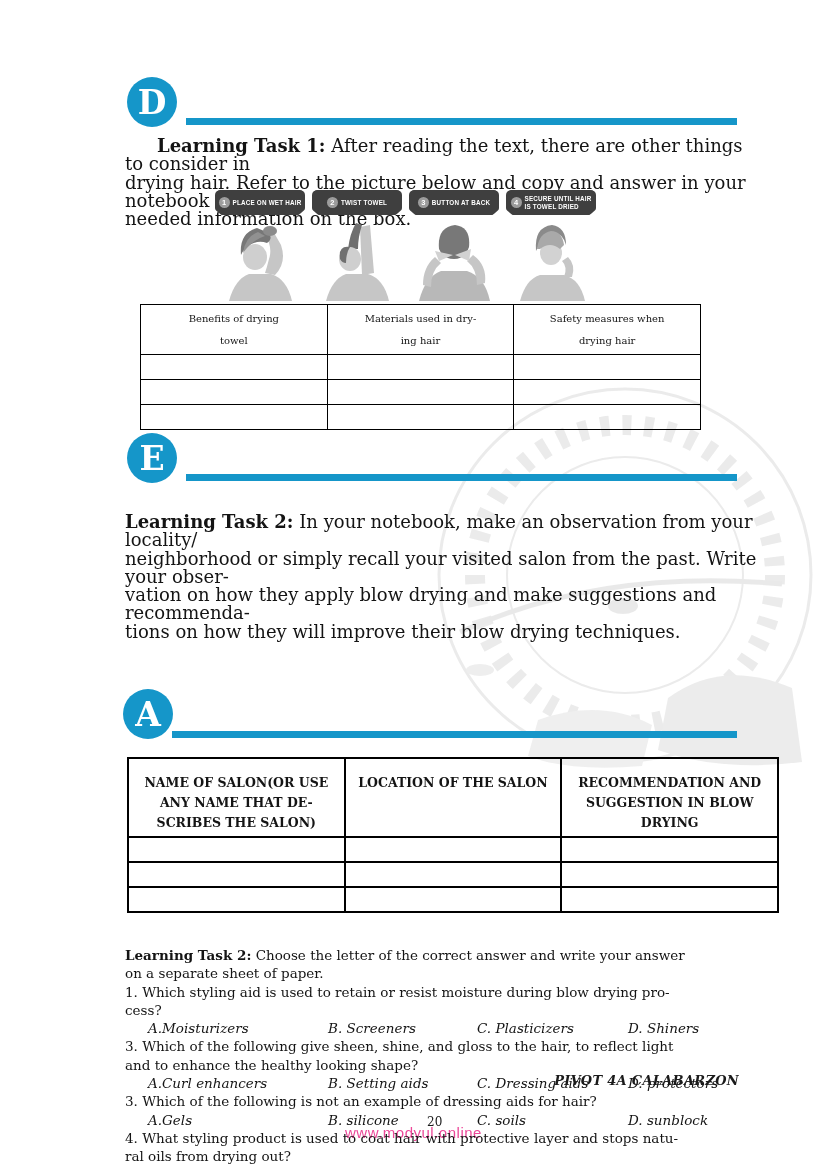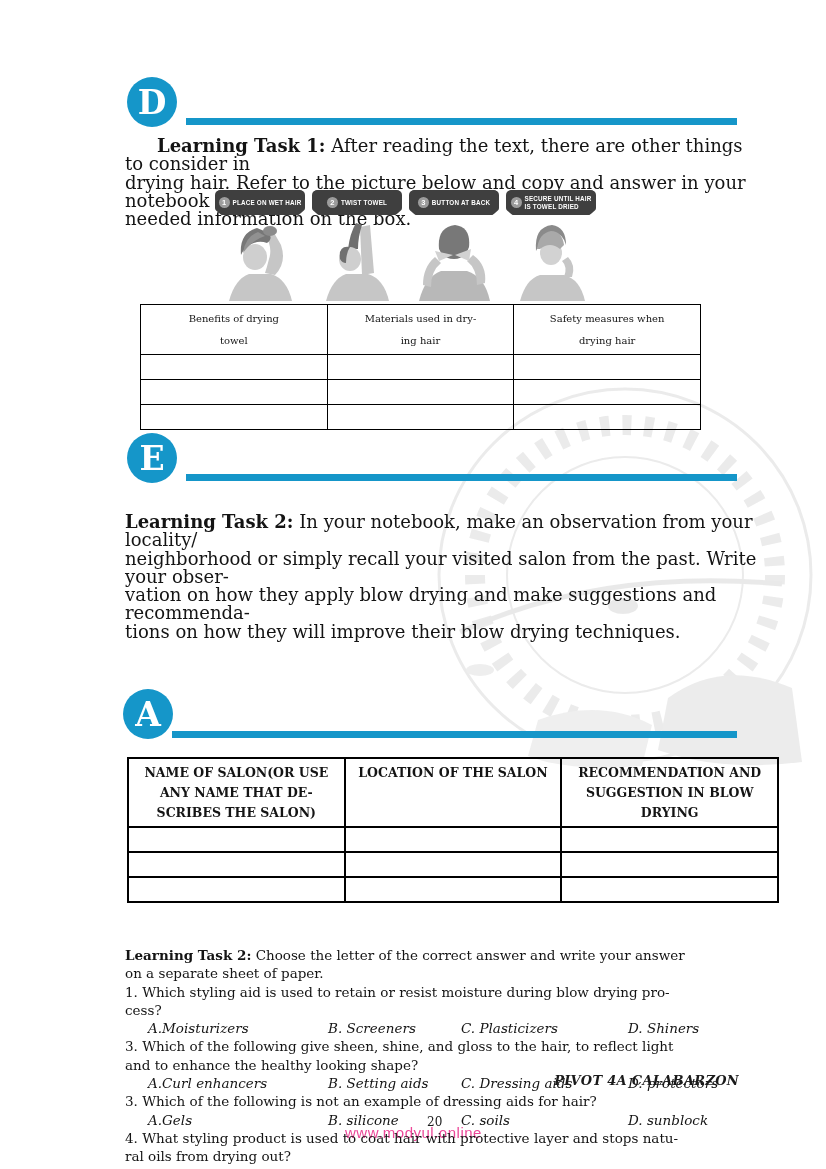--- a/index.html
+++ b/index.html
@@ -26,30 +26,30 @@
   .step-label{color:#ffffff;font-family:"Liberation Sans",sans-serif;font-weight:bold;
               font-size:6.3px;line-height:1.15;letter-spacing:.2px;white-space:pre-line;text-align:left;}
   .figure{width:90px;height:86px;display:block;}
   
   table.blank{position:absolute;border-collapse:collapse;z-index:2;background:transparent;}
   table.blank td,table.blank th{border:1.6px solid #000;white-space:pre-line;}
   #table1{left:140px;top:304px;width:561px;}
   #table1 th{height:47px;font-size:10px;font-weight:normal;line-height:22px;text-align:center;vertical-align:middle;}
   #table1 td{height:22px;}
   #table2{left:127px;top:757px;width:652px;}
-  #table2 th{height:62px;font-size:12.5px;font-weight:bold;line-height:20px;text-align:center;vertical-align:top;padding-top:4px;}
+  #table2 th{height:62px;font-size:12.5px;font-weight:bold;line-height:20px;text-align:center;vertical-align:top;padding-top:14px;}
   #table2 td{height:21px;}
   #table2 td,#table2 th{border-width:2px;}
   .col3>*{width:33.33%;}
   
   .quiz{position:absolute;left:125px;top:946px;width:648px;font-size:13.5px;line-height:18.3px;z-index:2;}
   .qline{white-space:pre-line;}
   .opt-row{position:relative;height:18.3px;}
   .opt-row span{position:absolute;top:0;font-style:italic;}
-  .oA{left:23px;}.oB{left:203px;}.oC{left:336px;}.oD{left:503px;}
+  .oA{left:23px;}.oB{left:203px;}.oC{left:352px;}.oD{left:503px;}
   
   .page-num{position:absolute;left:427px;top:1078px;font-size:12px;z-index:4;color:#1a1a1a;margin-top:37px;}
   .module-label{position:absolute;left:553px;top:1073px;width:186px;text-align:right;
                 font-style:italic;font-weight:600;font-size:13px;z-index:4;color:#1a1a1a;letter-spacing:.3px;}
   .url-watermark{position:absolute;left:345px;top:1124px;font-family:"Liberation Sans",sans-serif;
                  font-size:15px;color:#ec4899;z-index:1;letter-spacing:.5px;}
   
   .seal{position:absolute;left:420px;top:370px;width:400px;height:400px;z-index:0;opacity:.6;}
 </style>
 </head>

